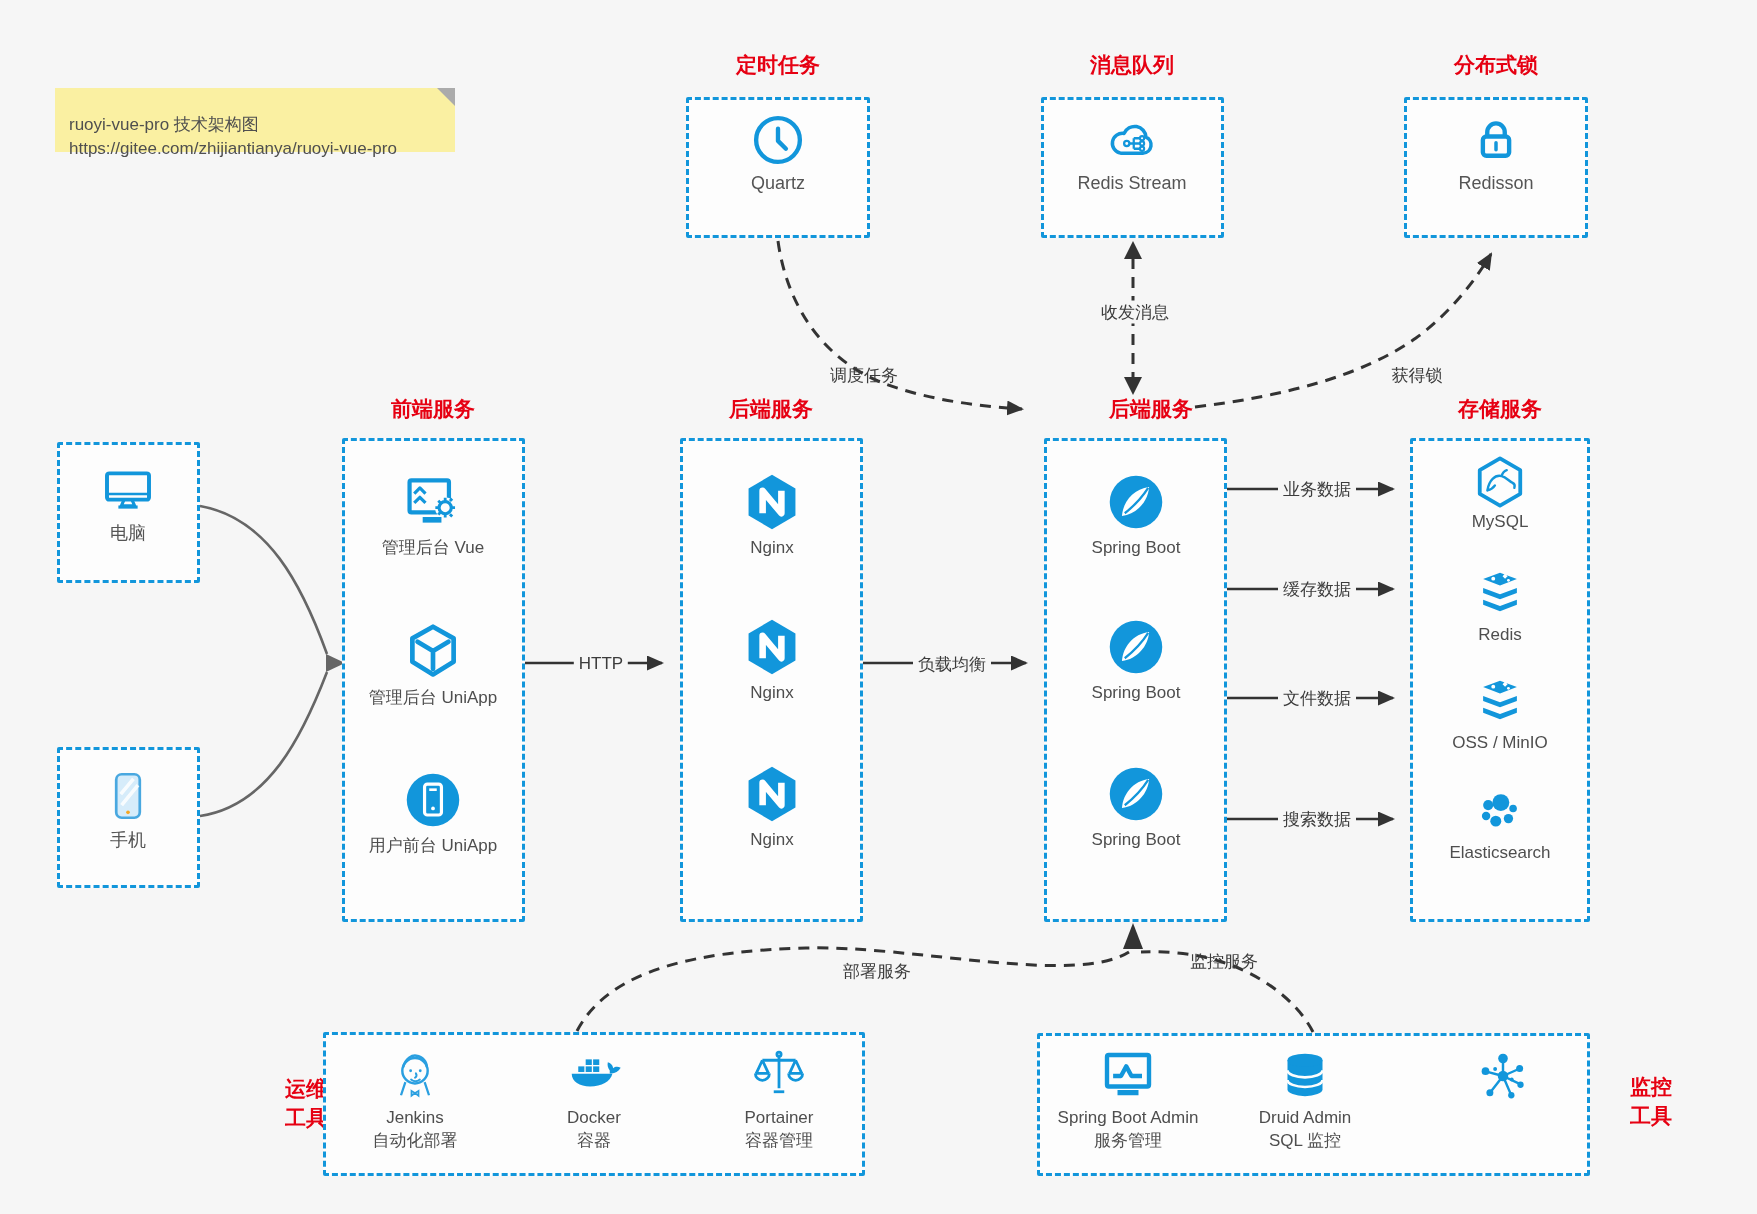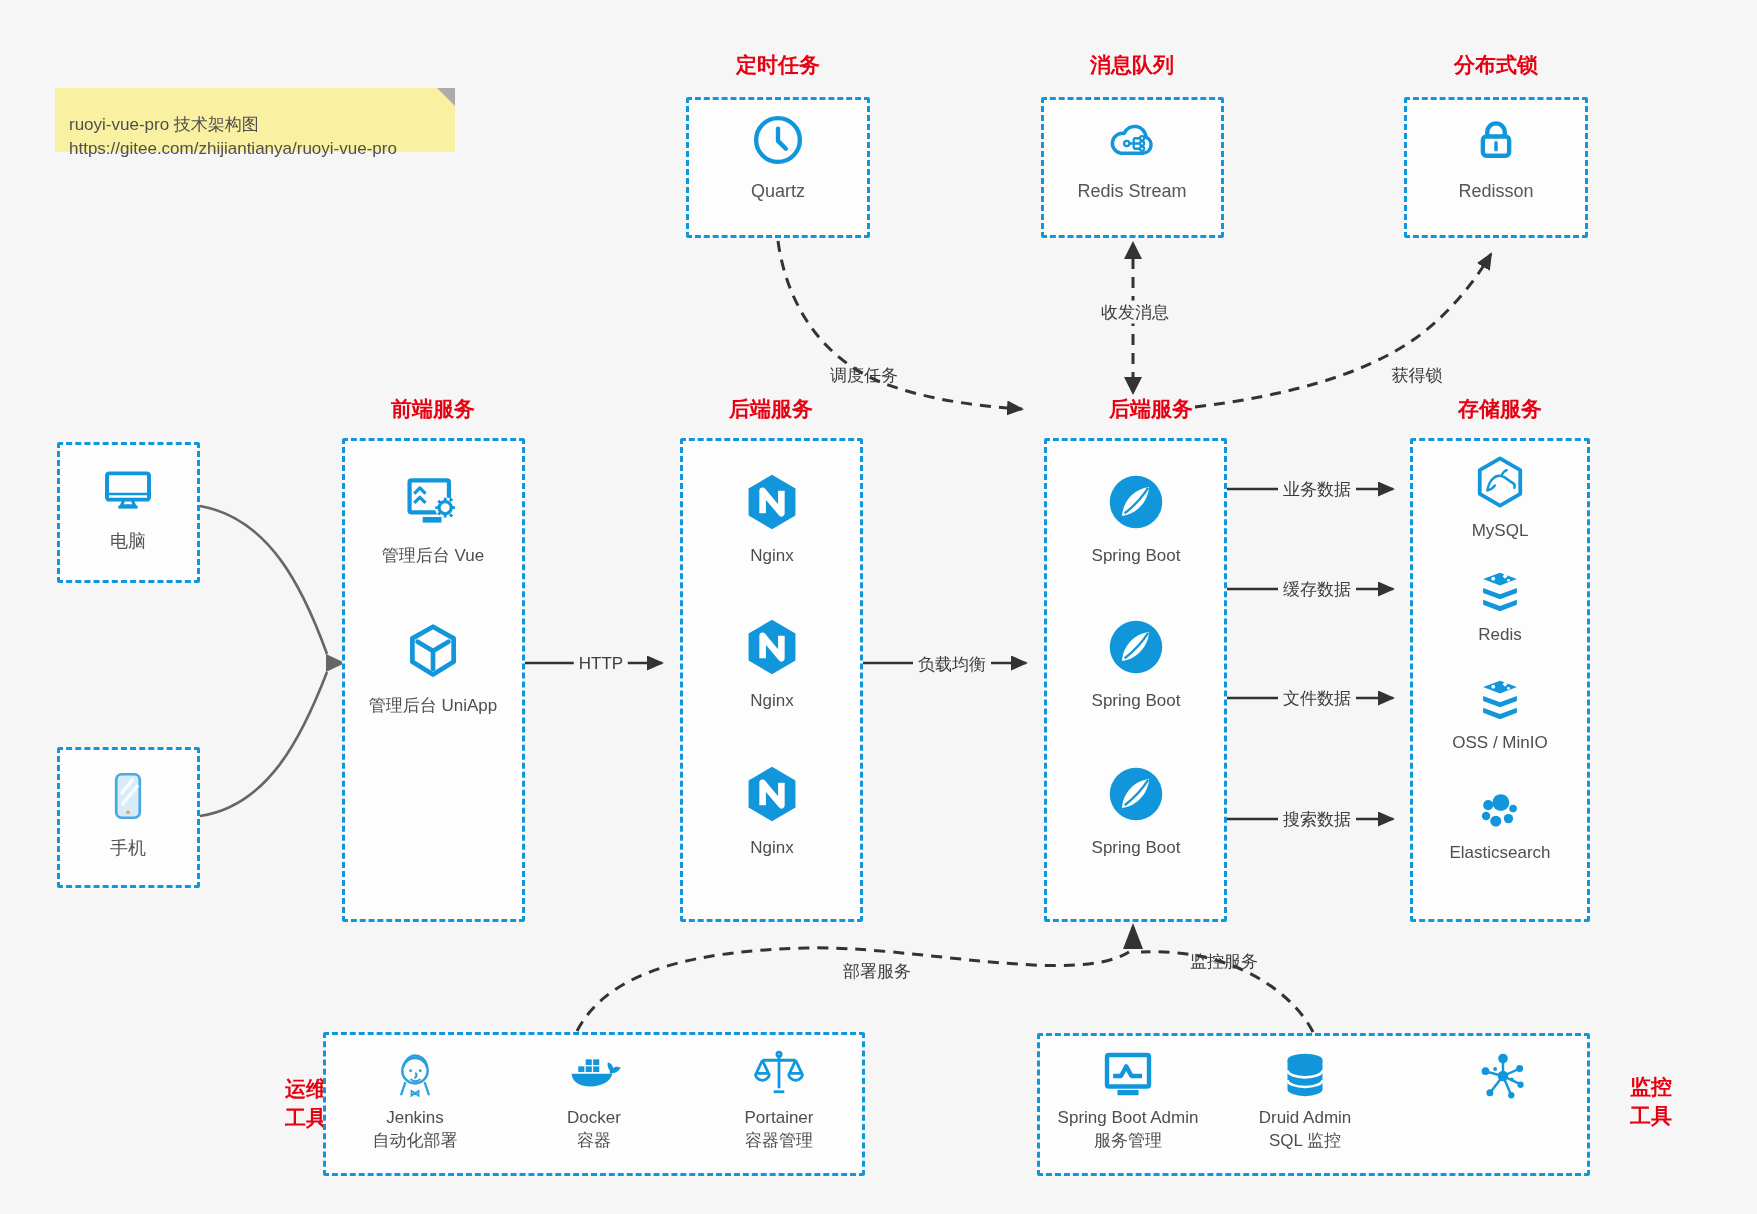--- a/index.html
+++ b/index.html
@@ -7,21 +7,21 @@
     font-family:"Liberation Sans","DejaVu Sans",sans-serif;overflow:hidden;}
   #wires{position:absolute;left:0;top:0;pointer-events:none;}
   
   .dbox{position:absolute;border:3px dashed var(--accent,#1296db);background:#fdfdfd;box-sizing:border-box;border-radius:2px;}
   
   .rtitle{position:absolute;color:var(--red,#e60012);font-weight:bold;font-size:21px;text-align:center;line-height:26px;}
   .rside{position:absolute;color:var(--red,#e60012);font-weight:bold;font-size:21px;text-align:right;line-height:29px;white-space:pre-line;}
   
   .item{position:absolute;text-align:center;}
   .item svg{display:block;margin:0 auto;}
-  .ilabel{margin-top:12px;font-size:17px;color:#4e4e4e;line-height:23px;}
+  .ilabel{margin-top:4px;font-size:17px;color:#4e4e4e;line-height:23px;}
   .ilabel.big{font-size:18px;color:#555;}
   
   .elabel{position:absolute;transform:translate(-50%,-50%);font-size:17px;color:#3c3c3c;white-space:nowrap;}
   .elabel.onl{background:#f6f6f6;padding:0 5px;}
   
   .note{position:absolute;left:55px;top:88px;width:400px;height:64px;background:#faf0a2;
     padding:25px 0 0 14px;box-sizing:border-box;font-size:17px;color:#4f4f4f;line-height:24px;}
   .note .fold{position:absolute;right:0;top:0;width:0;height:0;
     border-top:18px solid #ababab;border-left:18px solid transparent;}
 </style>
@@ -266,20 +266,26 @@
         <use href="#sym-adminvue"></use>
       </svg>
   <div class="ilabel">管理后台 Vue</div>
 </div>
 <div class="item" style="left:348px;top:622px;width:170px">
   <svg width="60" height="60">
         <use href="#sym-cube"></use>
       </svg>
   <div class="ilabel">管理后台 UniApp</div>
 </div>
+<div class="item" style="left:348px;top:770px;width:170px">
+  <svg width="60" height="60">
+        <use href="#sym-useruni"></use>
+      </svg>
+  <div class="ilabel">用户前台 UniApp</div>
+</div>
 
 <div class="item" style="left:687px;top:472px;width:170px">
   <svg width="60" height="60">
         <use href="#sym-nginx"></use>
       </svg>
   <div class="ilabel">Nginx</div>
 </div>
 <div class="item" style="left:687px;top:617px;width:170px">
   <svg width="60" height="60">
         <use href="#sym-nginx"></use>
@@ -309,21 +315,21 @@
   <svg width="60" height="60">
         <use href="#sym-spring"></use>
       </svg>
   <div class="ilabel">Spring Boot</div>
 </div>
 
 <div class="item" style="left:1415px;top:455px;width:170px">
   <svg width="54" height="54">
         <use href="#sym-mysql"></use>
       </svg>
-  <div class="ilabel" style="margin-top:10px">MySQL</div>
+  <div class="ilabel" style="margin-top:1px">MySQL</div>
 </div>
 <div class="item" style="left:1415px;top:566px;width:170px">
   <svg width="54" height="54">
         <use href="#sym-stack"></use>
       </svg>
   <div class="ilabel" style="margin-top:3px">Redis</div>
 </div>
 <div class="item" style="left:1415px;top:674px;width:170px">
   <svg width="54" height="54">
         <use href="#sym-stack"></use>

